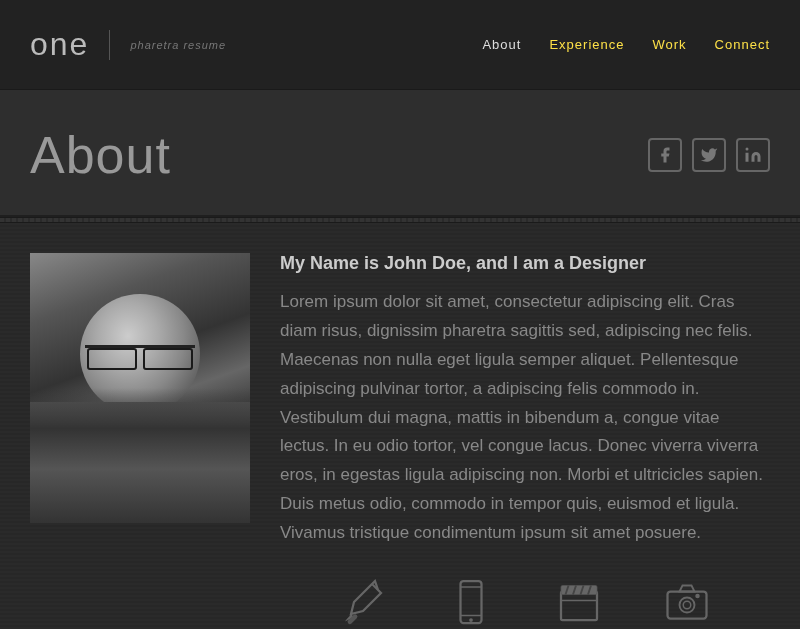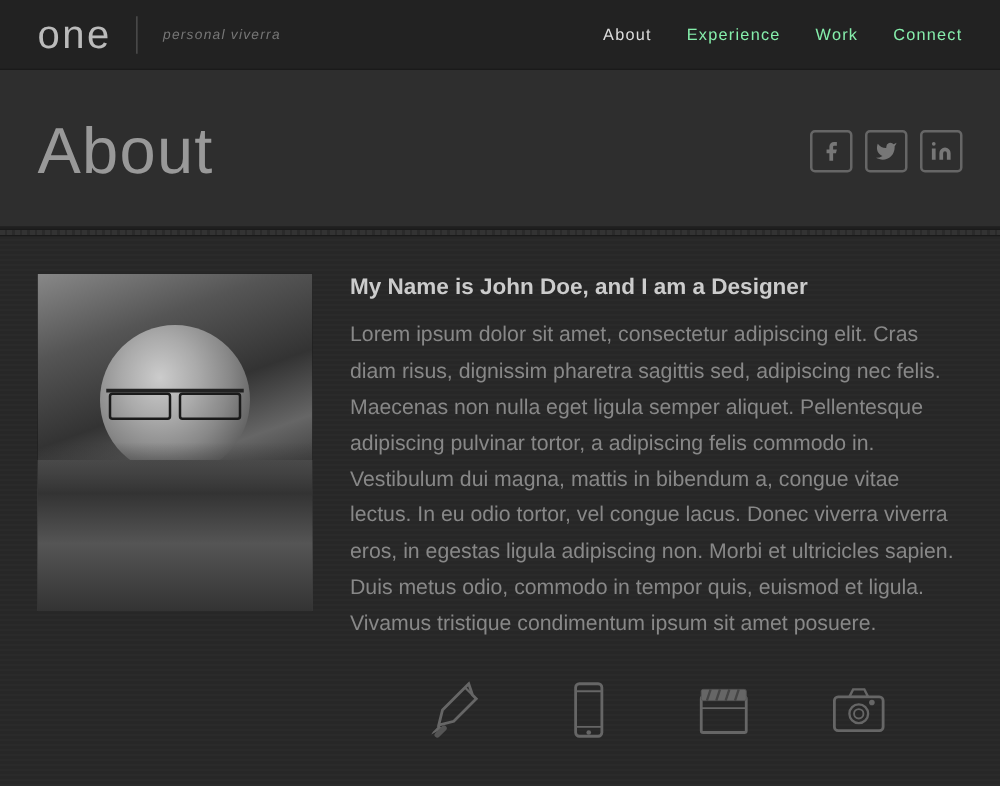--- a/index.html
+++ b/index.html
@@ -28,21 +28,21 @@
       pointer-events: none;
       z-index: 0;
     }
 
     
     header {
       position: relative;
       z-index: 1;
       background-color: #222;
       border-bottom: 1px solid #1a1a1a;
-      height: 56px;
+      height: 90px;
       display: flex;
       align-items: center;
       justify-content: space-between;
       padding: 0 30px;
     }
 
     .logo-area {
       display: flex;
       align-items: center;
       gap: 12px;
@@ -71,21 +71,21 @@
       letter-spacing: 1px;
       font-style: italic;
     }
 
     nav {
       display: flex;
       gap: 28px;
     }
 
     nav a {
-      color: #86efac;
+      color: #fde047;
       text-decoration: none;
       font-family: Arial, sans-serif;
       font-size: 13px;
       letter-spacing: 1px;
       text-transform: capitalize;
     }
 
     nav a.active {
       color: #ddd;
     }
@@ -301,21 +301,21 @@
       border-top: 1px solid #1a1a1a;
     }
   </style>
 </head>
 <body>
 
 <header>
   <div class="logo-area">
     <span class="logo-text">one</span>
     <div class="logo-divider"></div>
-    <span class="logo-tagline">personal viverra</span>
+    <span class="logo-tagline">pharetra resume</span>
   </div>
   <nav>
     <a href="#" class="active">About</a>
     <a href="#">Experience</a>
     <a href="#">Work</a>
     <a href="#">Connect</a>
   </nav>
 </header>
 
 <div class="hero-section">

